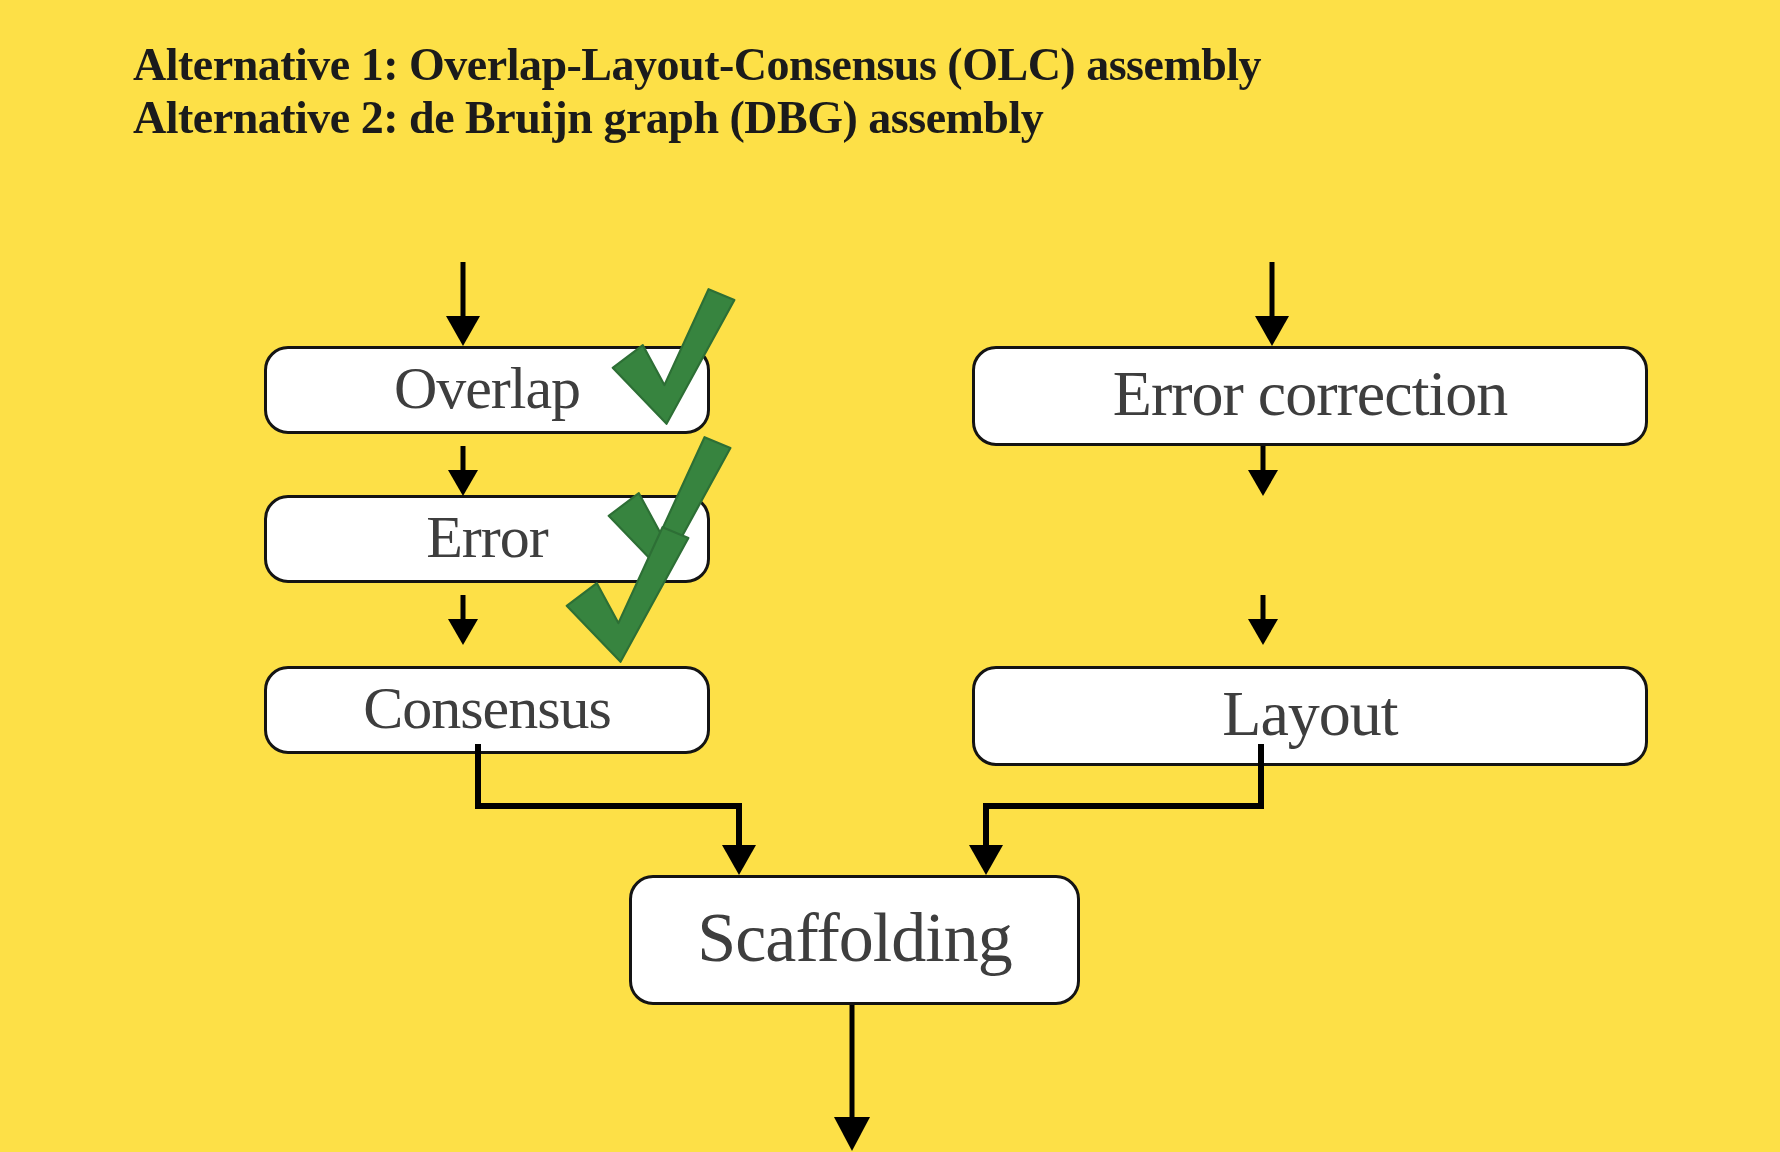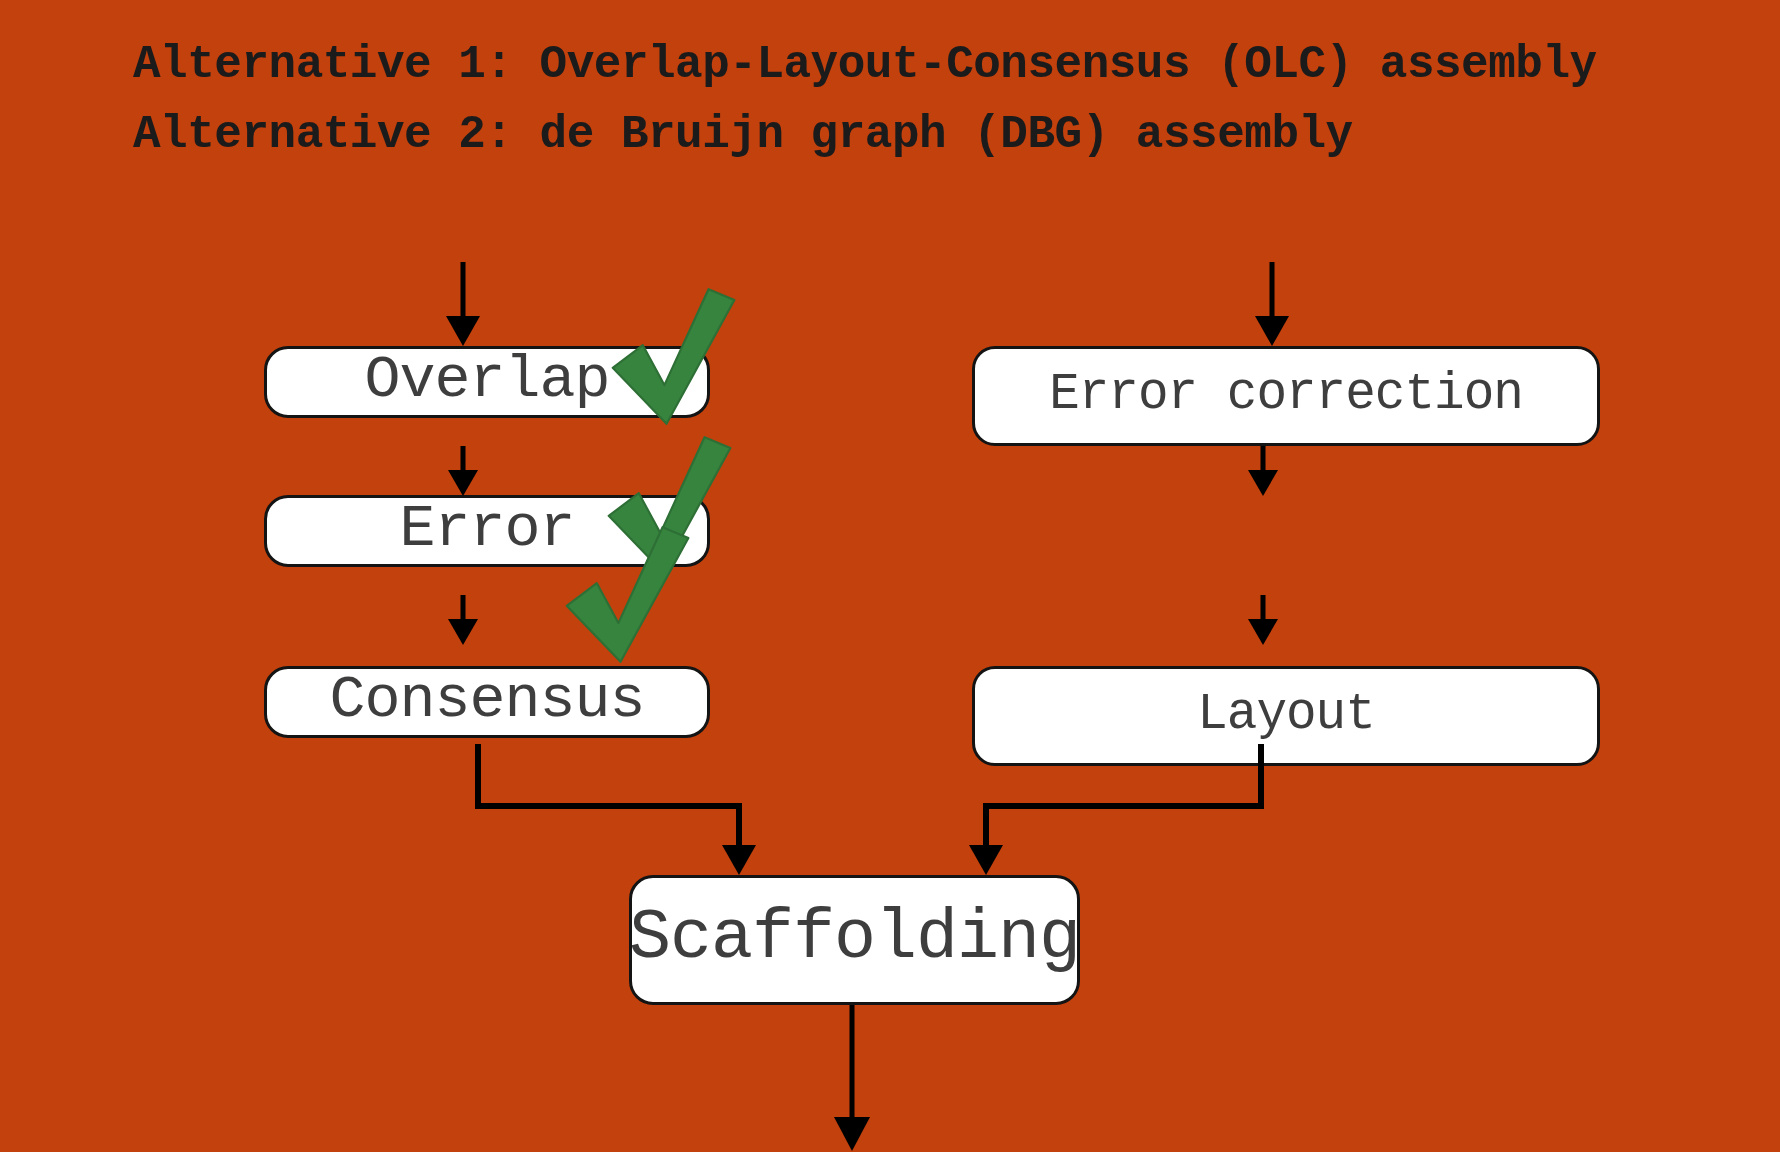--- a/index.html
+++ b/index.html
@@ -1,50 +1,50 @@
 <!DOCTYPE html>
 <html><head>
 <meta charset="utf-8">
 <style>
   html,body{margin:0;padding:0;background:#ffffff;}
   .canvas{
     position:relative;
     width:1780px;height:1152px;
-    background:#c2410c;
-    font-family:Liberation Mono, monospace;
+    background:#fde047;
+    font-family:Liberation Serif, serif;
     overflow:hidden;
   }
   .title{
     position:absolute;
     left:133px;
     color:#1b1b1b;
     font-size:46px;
     font-weight:700;
     letter-spacing:-0.5px;
     white-space:nowrap;
     line-height:1;
   }
   .title.alt1{top:42px;}
-  .title.alt2{top:112px;}
+  .title.alt2{top:95px;}
 
   .node{
     position:absolute;
     box-sizing:border-box;
     background:#ffffff;
     border:3px solid #141414;
     border-radius:24px;
     display:flex;align-items:center;justify-content:center;
     color:#3e3e3e;
     letter-spacing:-1px;
     white-space:nowrap;
     z-index:2;
   }
   .node .lbl{transform:translateY(-2px);}
-  .col-left{left:264px;width:446px;height:72px;font-size:60px;}
-  .col-right{left:972px;width:628px;height:100px;font-size:51px;border-radius:23px;}
+  .col-left{left:264px;width:446px;height:88px;font-size:60px;}
+  .col-right{left:972px;width:676px;height:100px;font-size:64px;}
   .row1{top:346px;}
   .row2{top:495px;}
   .row3{top:644px;margin-top:22px;}
   .merge-node{
     left:629px;top:875px;width:451px;height:130px;
     font-size:70px;
   }
 
   .connector-layer{
     position:absolute;left:0;top:0;width:1780px;height:1152px;

